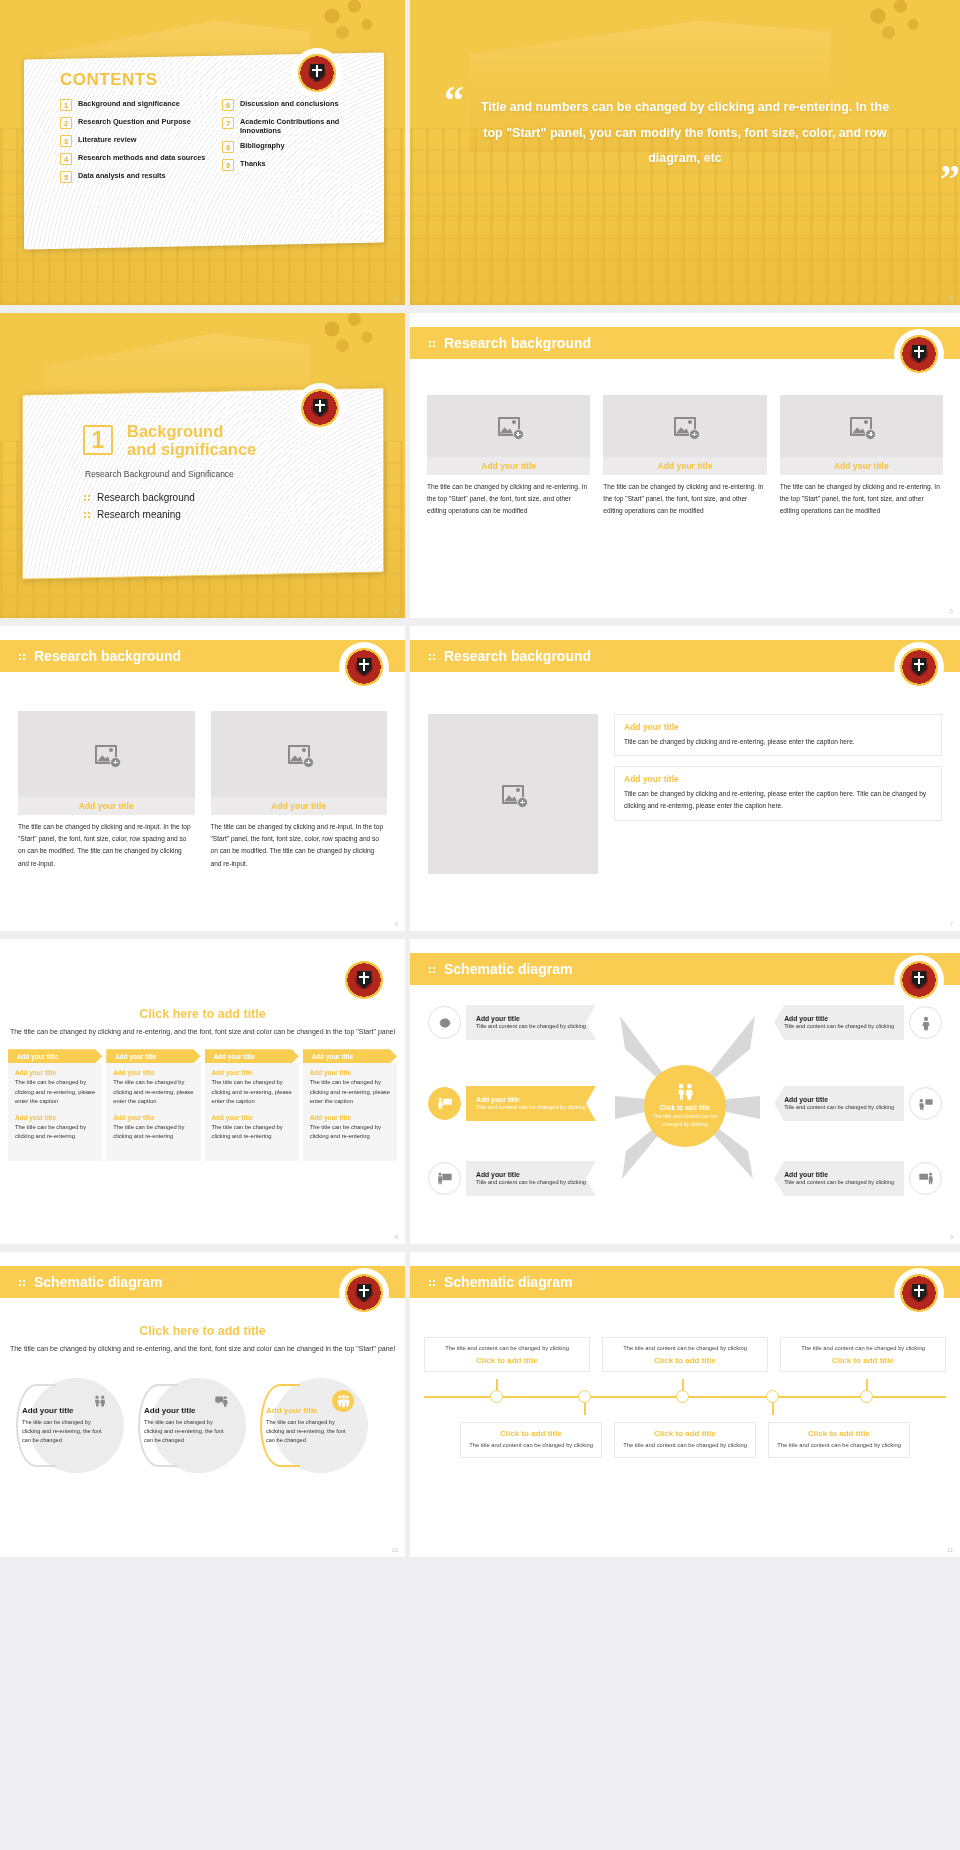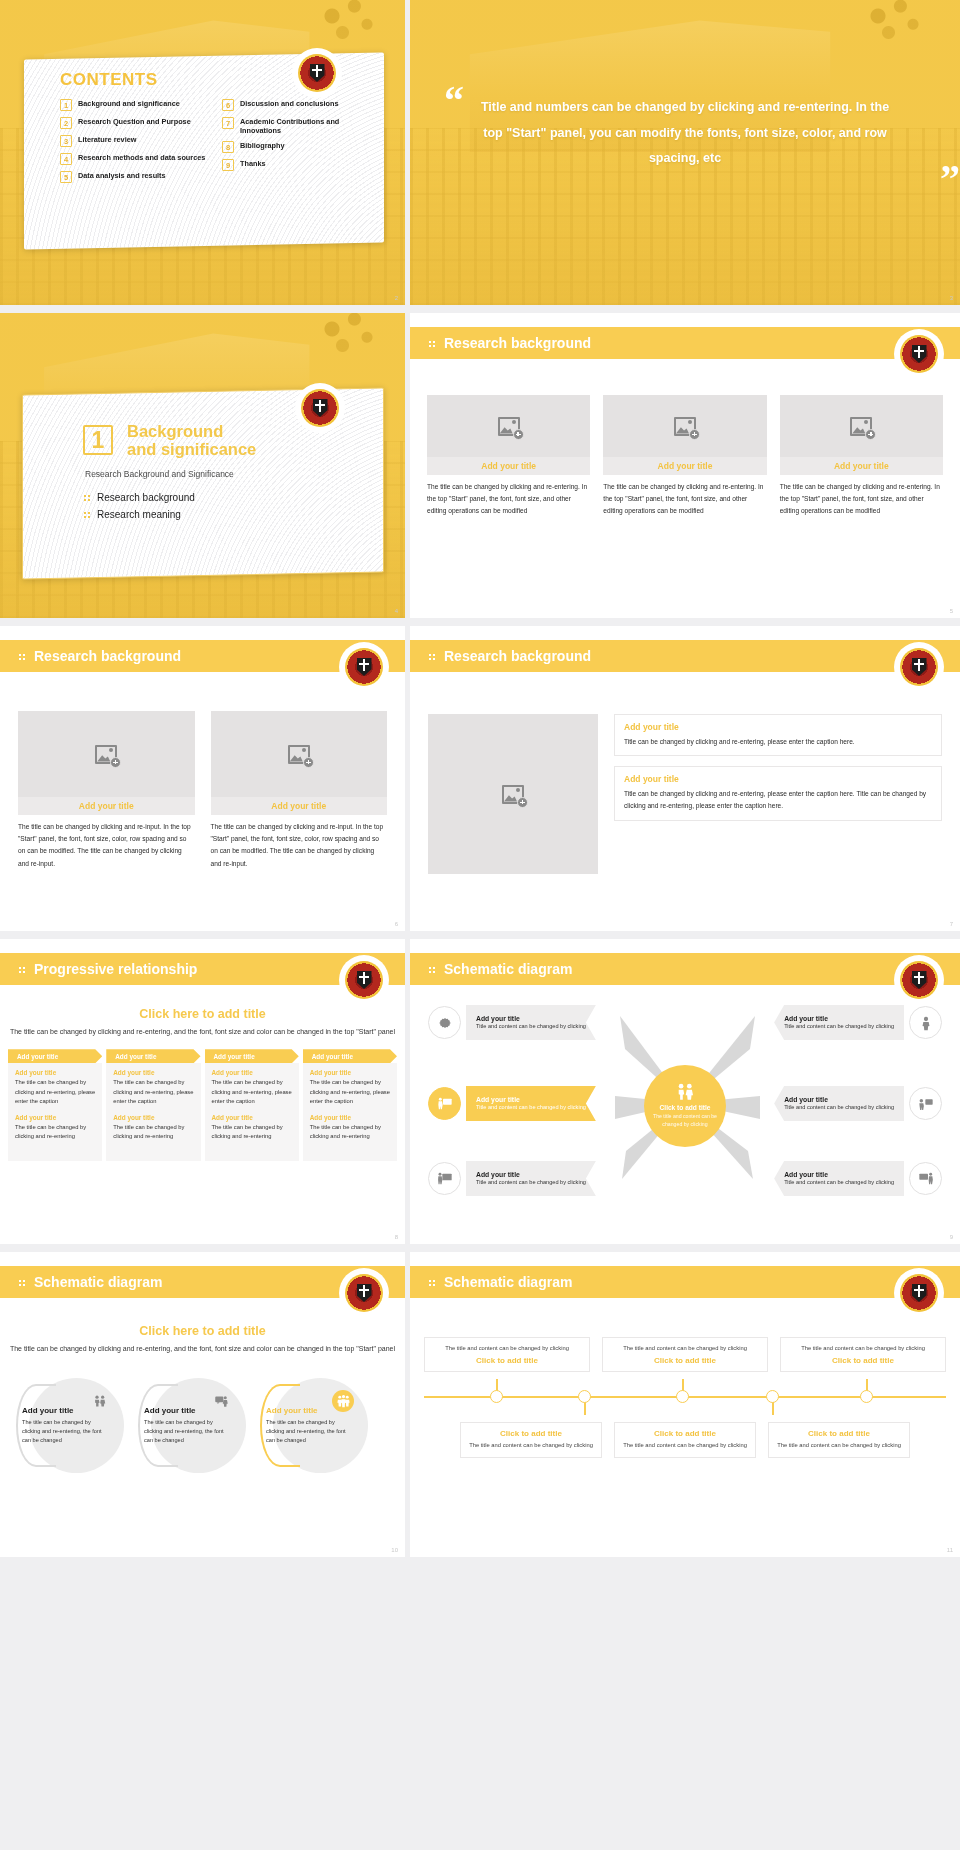--- a/index.html
+++ b/index.html
@@ -378,21 +378,21 @@
       </div>
     <div class="pagenum">2</div>
   </div>
 
   <div class="slide">
     <div class="photo-bg">
         <div class="tree"></div>
       </div>
     <div class="quote-wrap">
       <span class="quote-mark qm-open">“</span>
-      <div class="quote-text">Title and numbers can be changed by clicking and re-entering. In the top "Start" panel, you can modify the fonts, font size, color, and row spacing, etc</div>
+      <div class="quote-text">Title and numbers can be changed by clicking and re-entering. In the top "Start" panel, you can modify the fonts, font size, color, and row diagram, etc</div>
       <span class="quote-mark qm-close">”</span>
     </div>
     <div class="pagenum">3</div>
   </div>
 
   <div class="slide">
     <div class="photo-bg">
         <div class="tree"></div>
       </div>
     <div class="card sec-card">
@@ -543,24 +543,20 @@
         <div class="s7box">
           <div class="s7title">Add your title</div>
           <div class="bodytxt" style="margin-top:0">Title can be changed by clicking and re-entering, please enter the caption here. Title can be changed by clicking and re-entering, please enter the caption here.</div>
         </div>
       </div>
     </div>
     <div class="pagenum">7</div>
   </div>
 
   <div class="slide">
-    <div class="hdr">
-      <span class="dots4"></span>
-      <span class="hdr-title">Progressive relationship</span>
-    </div>
     <div class="crest hdr-crest">
         <div class="ring">
           <div class="shield"></div>
         </div>
       </div>
     <div style="position:absolute; left:0; right:0; top:58px;">
       <div class="center-head">
         <div class="ch-title">Click here to add title</div>
         <div class="ch-sub">The title can be changed by clicking and re-entering, and the font, font size and color can be changed in the top "Start" panel</div>
       </div>

